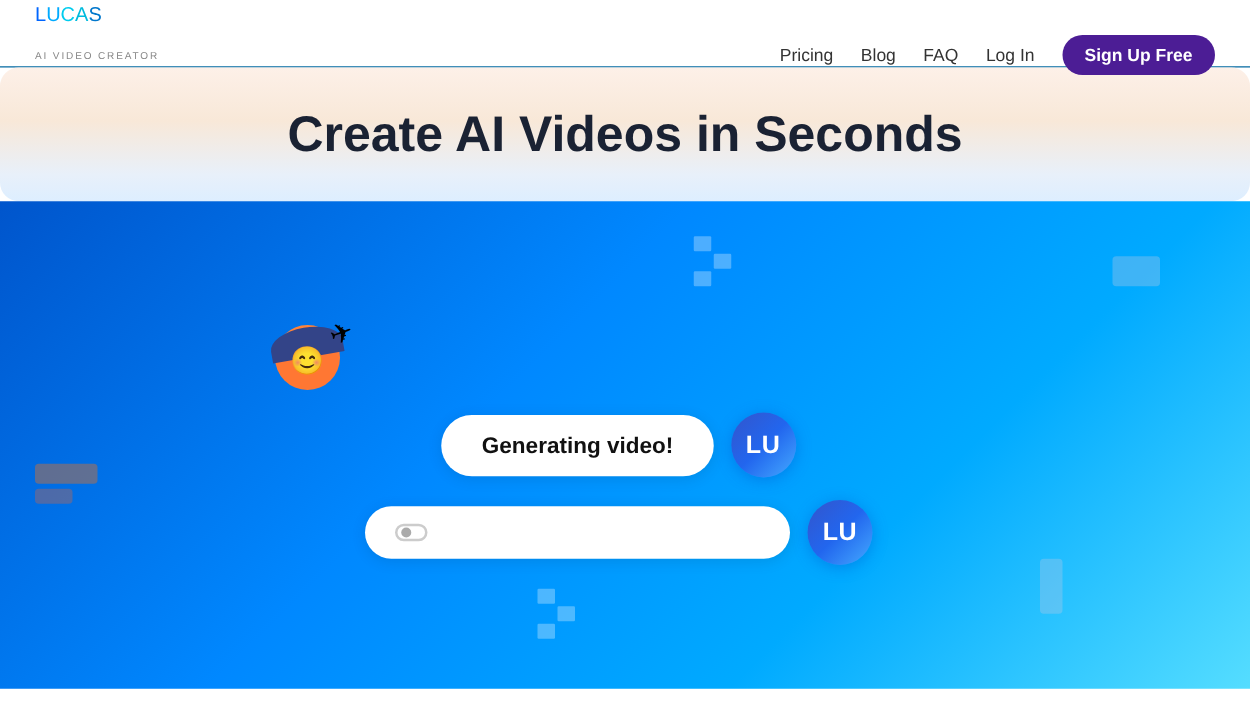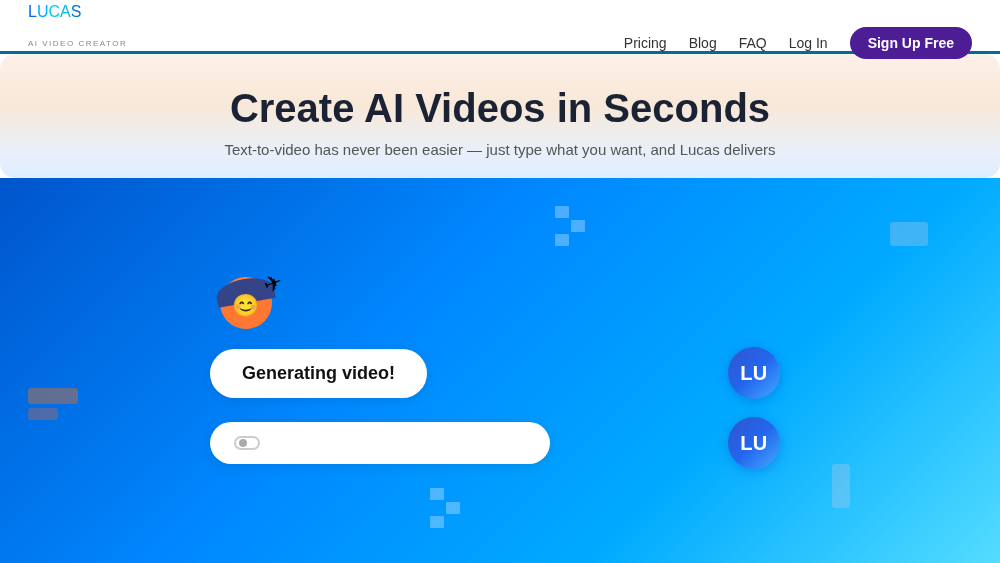--- a/index.html
+++ b/index.html
@@ -6,21 +6,21 @@
     body { width: 1000px; height: 563px; overflow: hidden; font-family: -apple-system, BlinkMacSystemFont, 'Segoe UI', sans-serif; }
 
     
     .header {
       background: #fff;
       height: 54px;
       display: flex;
       align-items: center;
       justify-content: space-between;
       padding: 0 28px;
-      border-bottom: 3px solid #0369a1;
+      border-bottom: 1px solid #0369a1;
     }
     .logo-area {
       display: flex;
       flex-direction: column;
     }
     .logo-l { color: #0066ff; }
     .logo-u { color: #00aaff; }
     .logo-c { color: #00ccee; }
     .logo-a { color: #00bbdd; }
     .logo-s { color: #0077cc; }
@@ -140,21 +140,21 @@
       width: 580px;
     }
 
     
     .chat-row {
       display: flex;
       align-items: center;
       gap: 14px;
     }
     .chat-row.left { justify-content: flex-start; padding-left: 10px; }
-    .chat-row.right { justify-content: space-between; padding-right: 10px; }
+    .chat-row.right { justify-content: center; padding-right: 10px; }
     
     .avatar-user {
       width: 52px; height: 52px;
       border-radius: 50%;
       background: radial-gradient(circle at 50% 60%, #ff7733 60%, #ff9944 100%);
       position: relative;
       display: flex; align-items: center; justify-content: center;
     }
     .avatar-user::before {
       content: '';
@@ -246,21 +246,20 @@
     <a class="nav-link">Pricing</a>
     <a class="nav-link">Blog</a>
     <a class="nav-link">FAQ</a>
     <a class="nav-link">Log In</a>
     <button class="btn-signup">Sign Up Free</button>
   </nav>
 </header>
 
 <section class="hero">
   <h1 class="hero-title">Create AI Videos in Seconds</h1>
-  <p class="hero-subtitle">Text-to-video has never been easier — just type what you want, and Lucas delivers</p>
 </section>
 
 <section class="main-section">
 
   <div class="deco-checkered top-center">
     <span></span>
       <span style="background:transparent"></span>
     <span style="background:transparent"></span>
       <span></span>
     <span></span>

